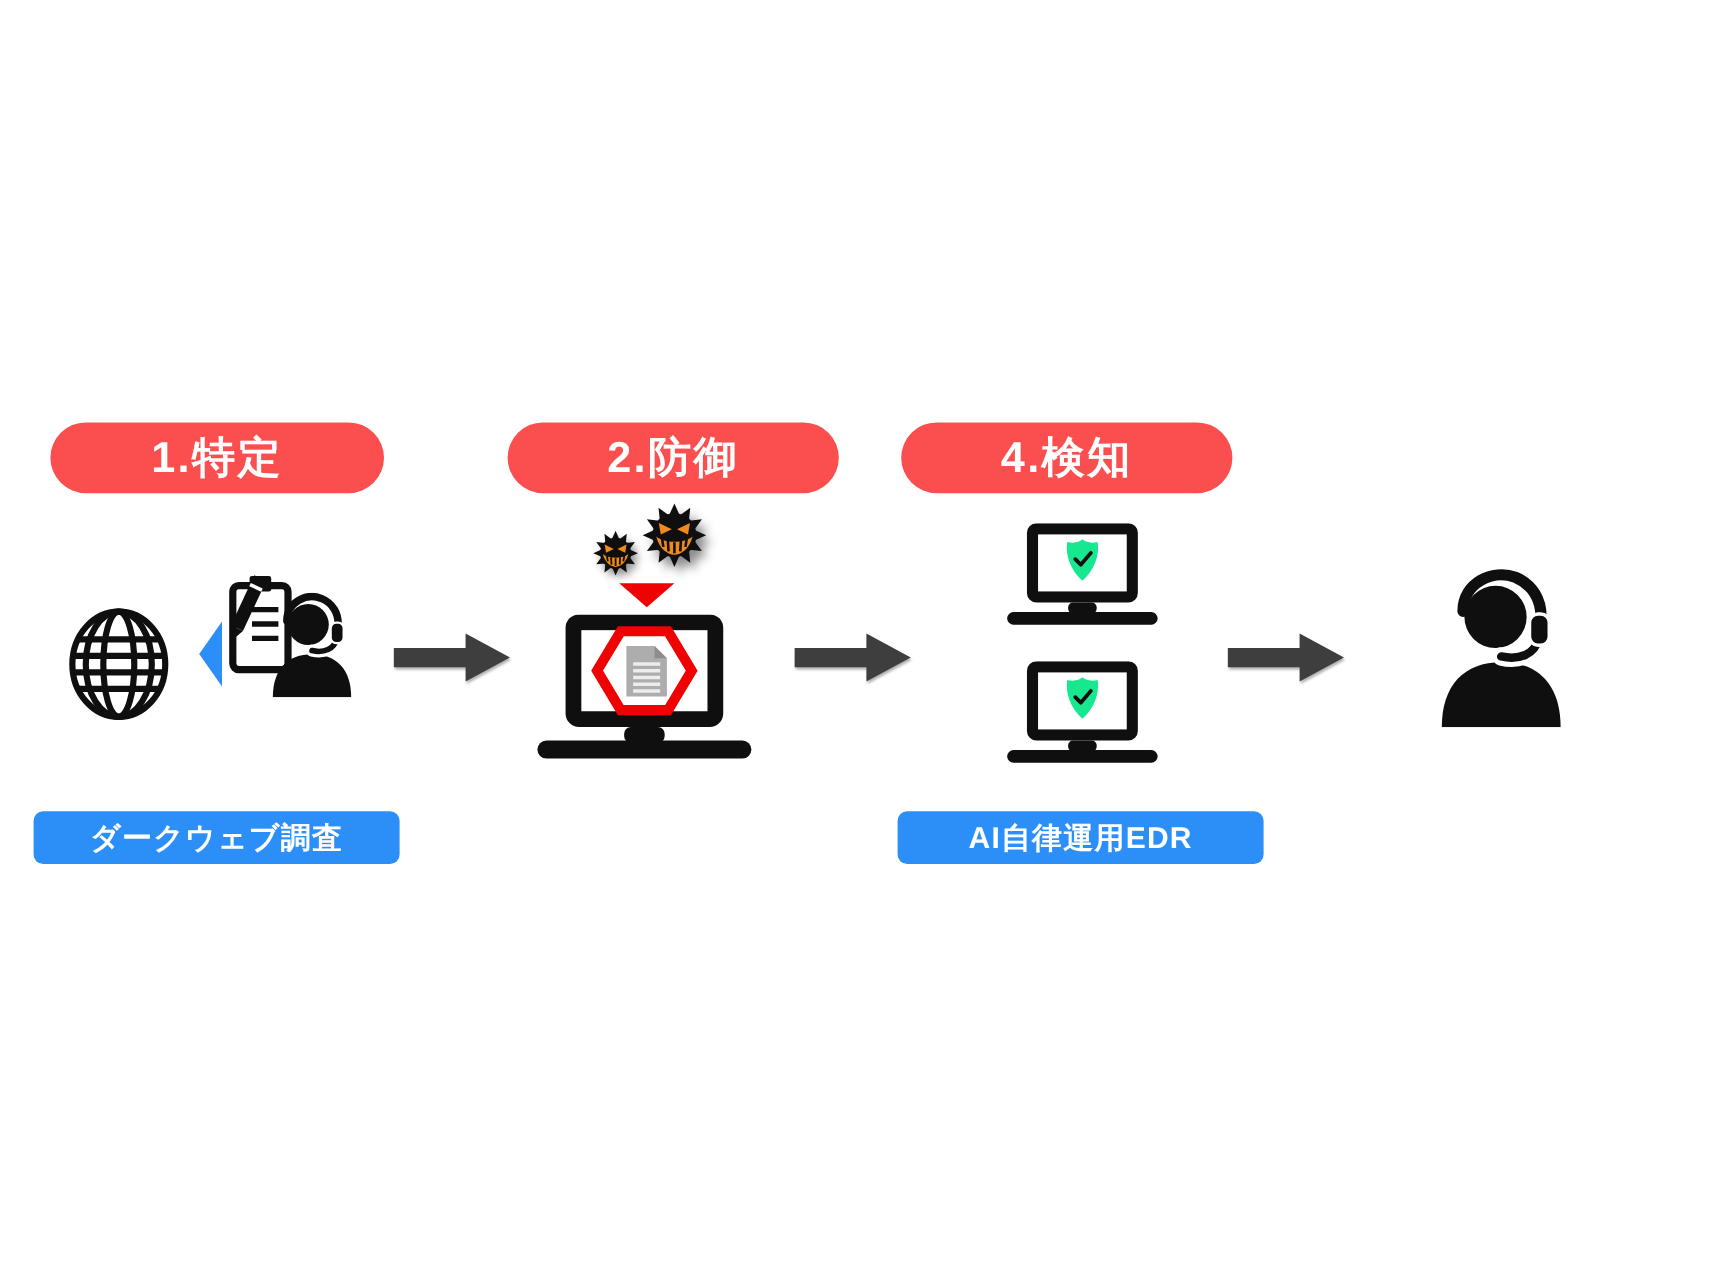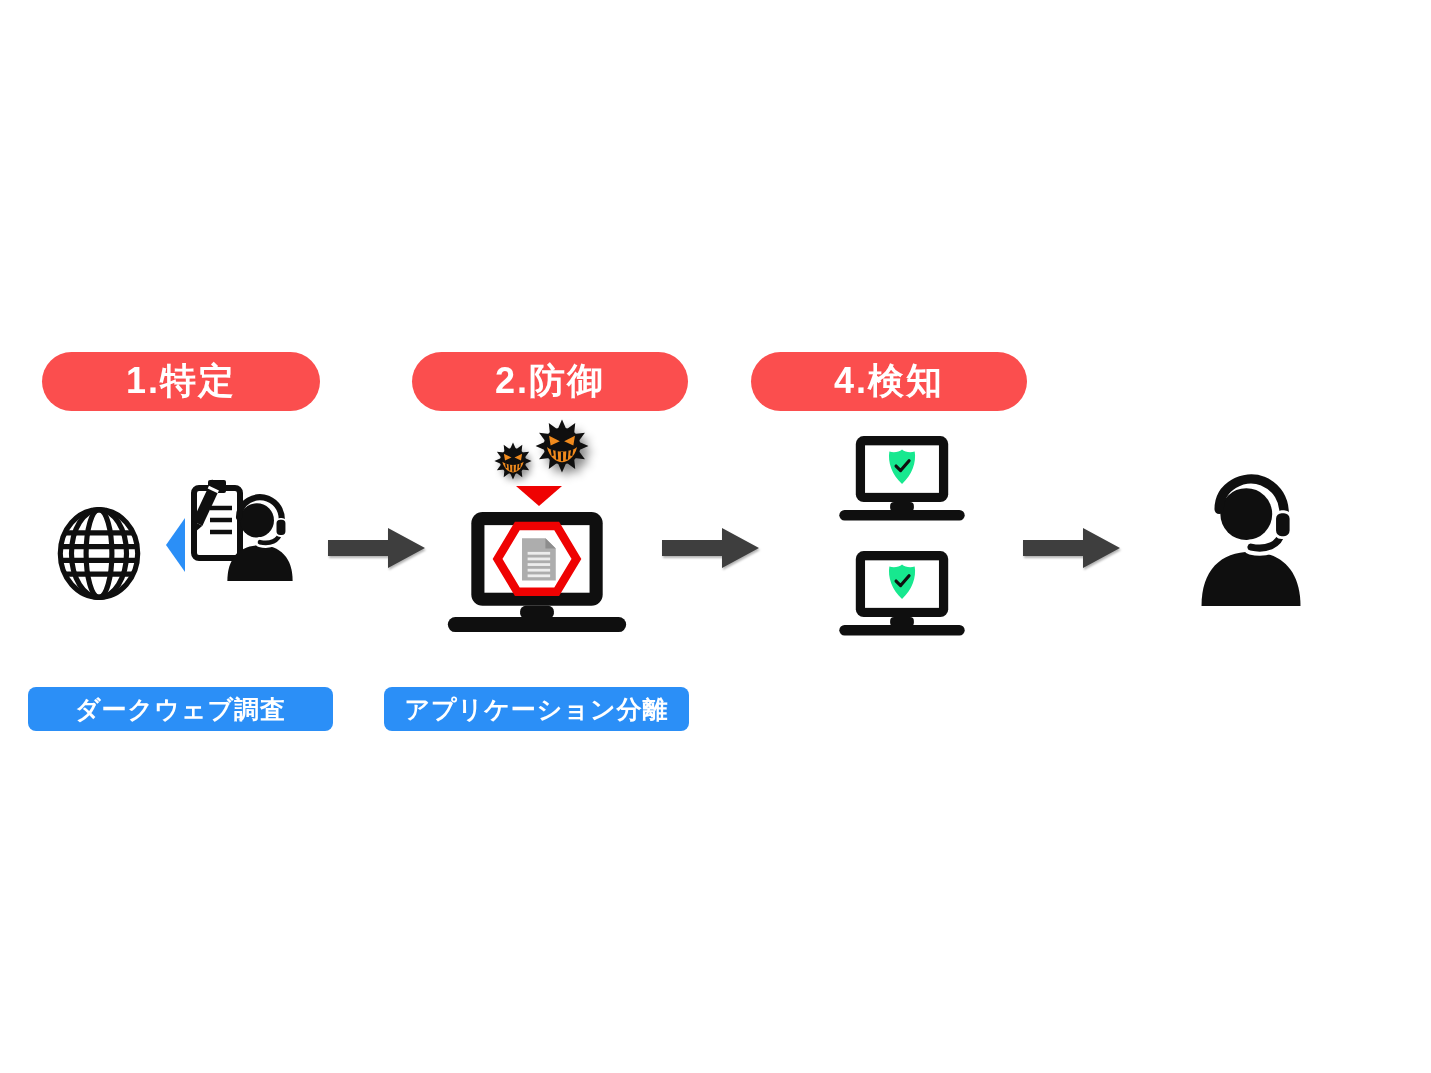--- a/index.html
+++ b/index.html
@@ -12,21 +12,21 @@
   .badge {
     position:absolute; top:352px; height:59px; border-radius:30px;
     background:var(--badge-red,#fb4e4e); color:#ffffff;
     font-size:36px; font-weight:700; letter-spacing:2px;
     display:flex; align-items:center; justify-content:center;
   }
   .slabel {
     position:absolute; top:676px; height:44px; border-radius:8px;
     background:var(--label-blue,#2b8ff7); color:#ffffff;
     font-size:25px; font-weight:700; letter-spacing:1px;
-    display:flex; align-items:center; justify-content:center;margin-top:11px;
+    display:flex; align-items:center; justify-content:center;
   }
   .abs { position:absolute; }
   .flow-arrow { filter:drop-shadow(1px 2px 1px rgba(0,0,0,0.3)); }
   .virus-lg { filter:drop-shadow(5px 6px 4px rgba(0,0,0,0.45)); }
   .virus-sm { filter:drop-shadow(3px 4px 3px rgba(0,0,0,0.4)); }
   .tri-left {
     width:0; height:0;
     border-top:27px solid transparent; border-bottom:27px solid transparent;
     border-right:19px solid var(--label-blue,#2b8ff7);
   }
@@ -87,21 +87,21 @@
         <path d="M23,30 C23,10 44,0 60,6 C72,11 79,22 78,36" fill="none" stroke="var(--icon-black,#0f0f0f)" stroke-width="8" stroke-linecap="round"></path>
         <path d="M8,112 C8,82 24,66 50,66 C76,66 92,82 92,112 Z" fill="var(--icon-black,#0f0f0f)"></path>
         <path d="M76,50 C74,60 63,65 50,62" fill="none" stroke="#ffffff" stroke-width="13" stroke-linecap="round"></path>
         <path d="M76,50 C74,60 63,65 50,62" fill="none" stroke="var(--icon-black,#0f0f0f)" stroke-width="6" stroke-linecap="round"></path>
         <rect x="70" y="32" width="14" height="22" rx="6" fill="var(--icon-black,#0f0f0f)" stroke="#ffffff" stroke-width="2.5"></rect>
       </g>
     </defs>
   </svg>
 
   <div class="badge" style="left:42px;width:278px">1.特定</div>
-  <div class="badge" style="left:412px;width:276px">2.防御</div>
+  <div class="badge" style="left:423px;width:276px">2.防御</div>
   <div class="badge" style="left:751px;width:276px">4.検知</div>
 
   <svg class="abs" style="left:56px;top:506px" width="86" height="95" viewBox="0 0 100 110">
     <g fill="none" stroke="var(--icon-black,#0f0f0f)" stroke-width="6">
       <ellipse cx="50" cy="55" rx="45" ry="51"></ellipse>
       <ellipse cx="50" cy="55" rx="32" ry="51"></ellipse>
       <ellipse cx="50" cy="55" rx="15" ry="51"></ellipse>
       <line x1="10.3" y1="31" x2="89.7" y2="31"></line>
       <line x1="5.6" y1="47" x2="94.4" y2="47"></line>
       <line x1="5.6" y1="63" x2="94.4" y2="63"></line>
@@ -175,15 +175,15 @@
     <g transform="translate(73.4,16) scale(0.533)">
         <use href="#shield-check"></use>
       </g>
   </svg>
 
   <svg class="abs" style="left:1192px;top:474px" width="118" height="132" viewBox="0 0 100 112">
     <use href="#person-headset"></use>
   </svg>
 
   <div class="slabel" style="left:28px;width:305px">ダークウェブ調査</div>
-  <div class="slabel" style="left:384px;width:305px">アプリケーション分離</div>
+  <div class="slabel" style="left:748px;width:305px">AI自律運用EDR</div>
 
 </div>
 
 </body></html>

